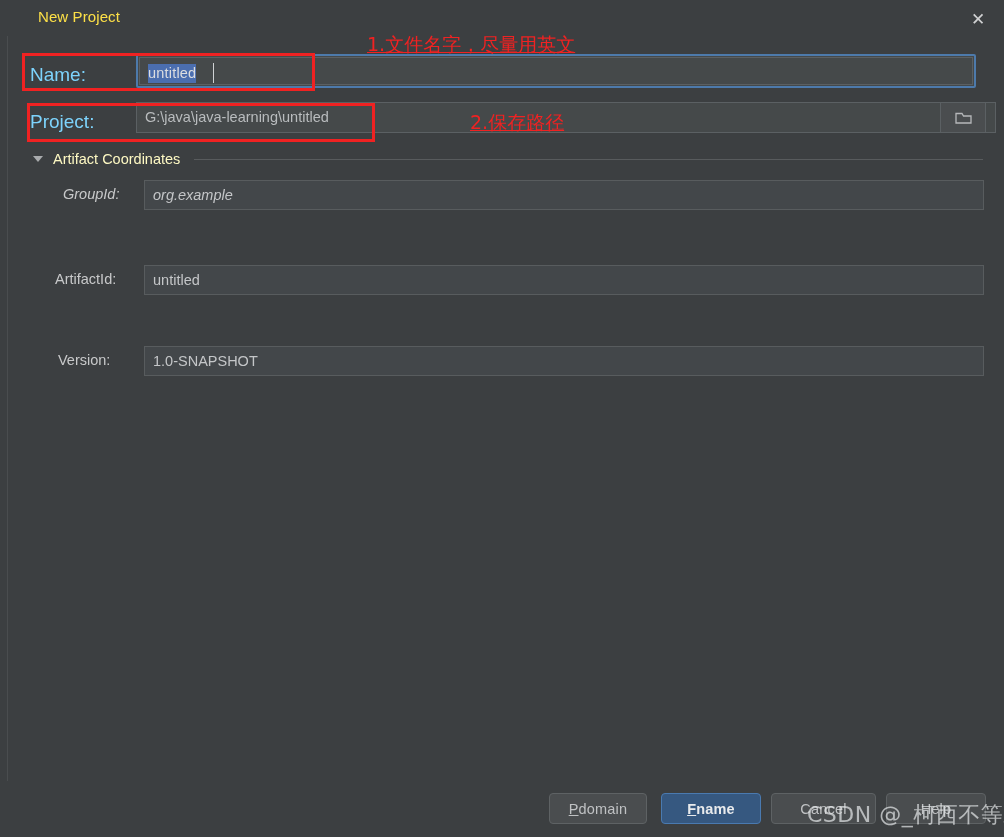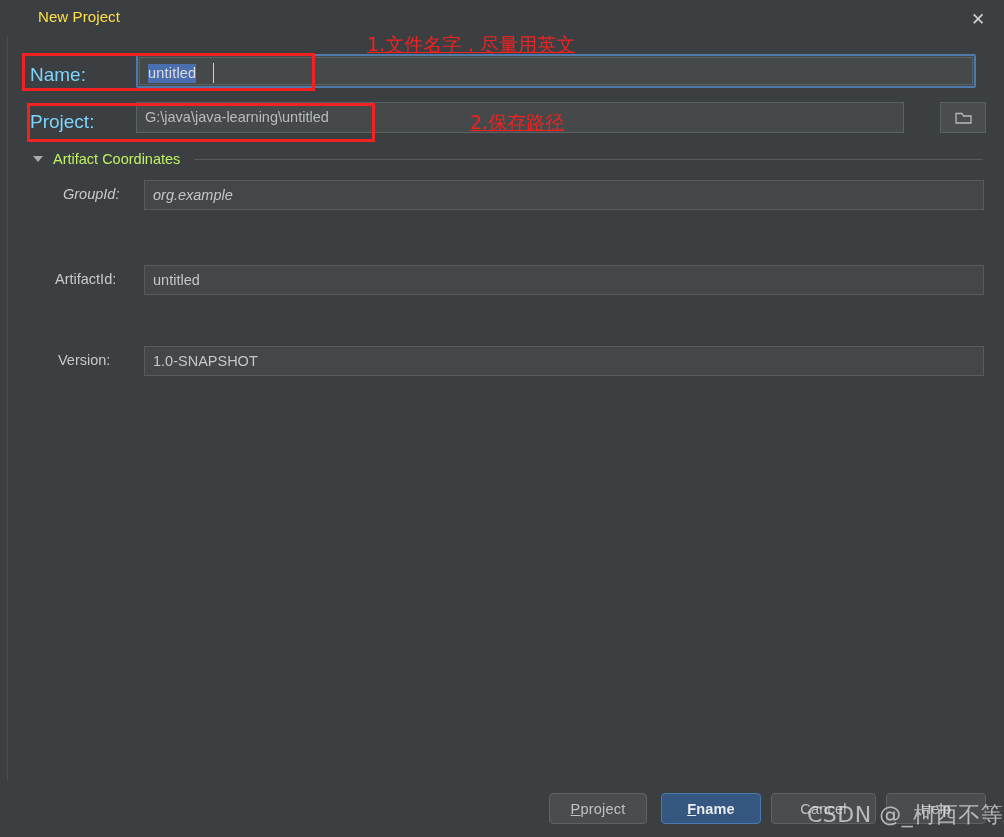--- a/index.html
+++ b/index.html
@@ -170,21 +170,21 @@
     top: 66px;
     width: 980px;
     height: 36px;
   }
   .loc-label { left: 22px; top: 9px; }
 
   .loc-field {
     position: absolute;
     left: 128px;
     top: 0px;
-    width: 768px;
+    width: 860px;
     height: 31px;
     background: #45494a;
     border: 1px solid #5b6063;
     box-sizing: border-box;
   }
   .loc-text {
     position: absolute;
     left: 8px;
     top: 6px;
     font-size: 14.5px;
@@ -218,21 +218,21 @@
   }
   .tri {
     width: 0; height: 0;
     border-left: 5px solid transparent;
     border-right: 5px solid transparent;
     border-top: 6px solid #a9abad;
     margin-right: 10px;
   }
   .section-title {
     font-size: 14.5px;
-    color: #bef264;
+    color: #fef9c3;
     white-space: nowrap;
   }
   .sep-line {
     flex: 1;
     height: 1px;
     background: #585b5d;
     margin-left: 14px;
   }
 
   
@@ -413,21 +413,21 @@
     <div class="flabel" style="left:50px;">Version:</div>
     <div class="ffield">
       <div class="fval">1.0-SNAPSHOT</div>
     </div>
   </div>
 
 </div>
 
 <div class="bottom">
   <div class="btn btn-previous">
-    <span><u>P</u><span>project</span></span>
+    <span><u>P</u><span>domain</span></span>
   </div>
   <div class="btn btn-finish">
     <span><u>F</u><span>name</span></span>
   </div>
   <div class="btn btn-cancel">Cancel</div>
   <div class="btn btn-help">Help</div>
 </div>
 
 <div class="anno-box anno-box-1"></div>
 <div class="anno-box anno-box-2"></div>

